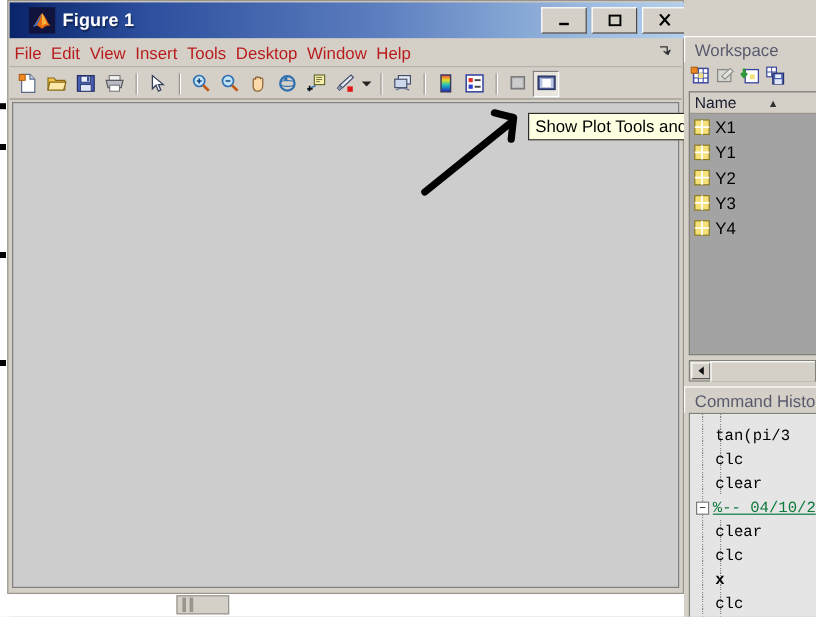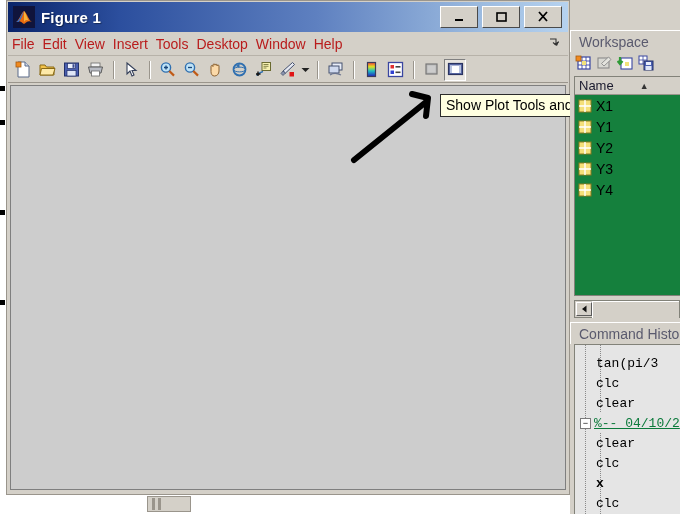--- a/index.html
+++ b/index.html
@@ -17,21 +17,21 @@
   
   .fig-window{
     position:absolute;left:6px;top:0;width:564px;height:495px;
     background:#d4d0c8;
     border:1px solid #9a958c;
     box-sizing:border-box;
   }
   .titlebar{
     position:absolute;left:1px;top:1px;width:560px;height:30px;
     background:linear-gradient(to right,#0a246a 0%,#2c4f9e 20%,#5e80c0 55%,#9dbce0 85%,#b6d2ef 100%);
-    display:flex;align-items:center;
+    display:flex;align-items:center;padding-left:11px;
   }
   .title-icon{
     width:22px;height:22px;margin-left:5px;margin-right:6px;
     background:#10143c;display:flex;align-items:center;justify-content:center;
     flex:0 0 auto;
   }
   .title-text{
     color:#ffffff;font-size:15px;font-weight:bold;letter-spacing:.2px;
     text-shadow:1px 1px 1px rgba(0,0,0,.4);flex:1 1 auto;
   }
@@ -110,21 +110,21 @@
     border-top:1px solid #ffffff;border-left:1px solid #ffffff;
     box-sizing:border-box;white-space:nowrap;overflow:hidden;
   }
   .ws-toolbar{
     height:22px;display:flex;align-items:center;gap:3px;padding-left:4px;
     background:#d4d0c8;box-sizing:border-box;
   }
   .ws-btn{width:18px;height:18px;display:flex;align-items:center;justify-content:center;cursor:default;}
   .ws-body{
     position:absolute;left:4px;right:0;top:46px;bottom:22px;
-    background:#15803d;border:1px solid #828279;border-right:none;box-sizing:border-box;
+    background:#a3a3a3;border:1px solid #828279;border-right:none;box-sizing:border-box;
     overflow:hidden;
   }
   .ws-header{
     height:18px;display:flex;align-items:center;padding-left:4px;
     background:#d4d0c8;border-bottom:1px solid #9a958c;
     font-size:13px;color:#1a1a2e;box-sizing:border-box;
   }
   .ws-row{display:flex;align-items:center;height:21px;padding-left:3px;gap:4px;text-align:right;}
   .ws-name{font-size:14px;color:#000;}
   .ws-scroll{

